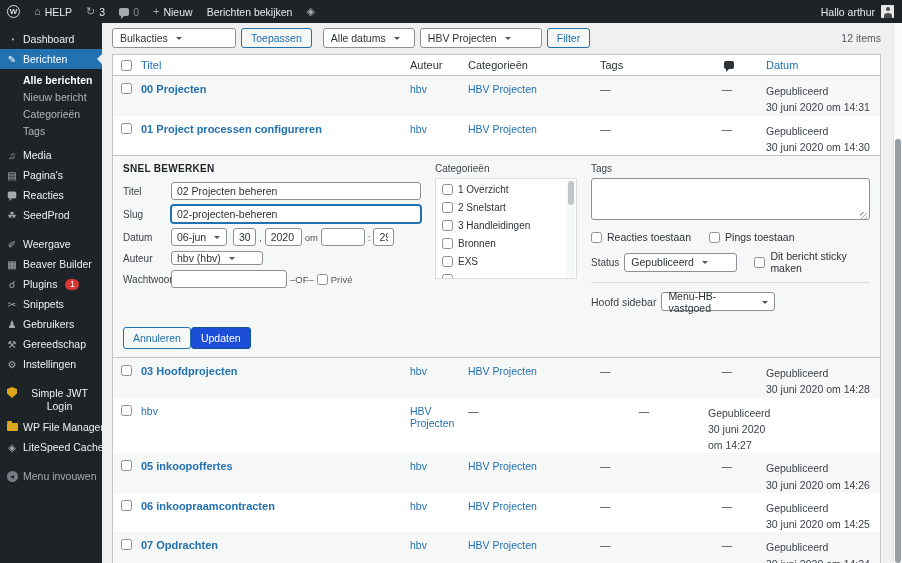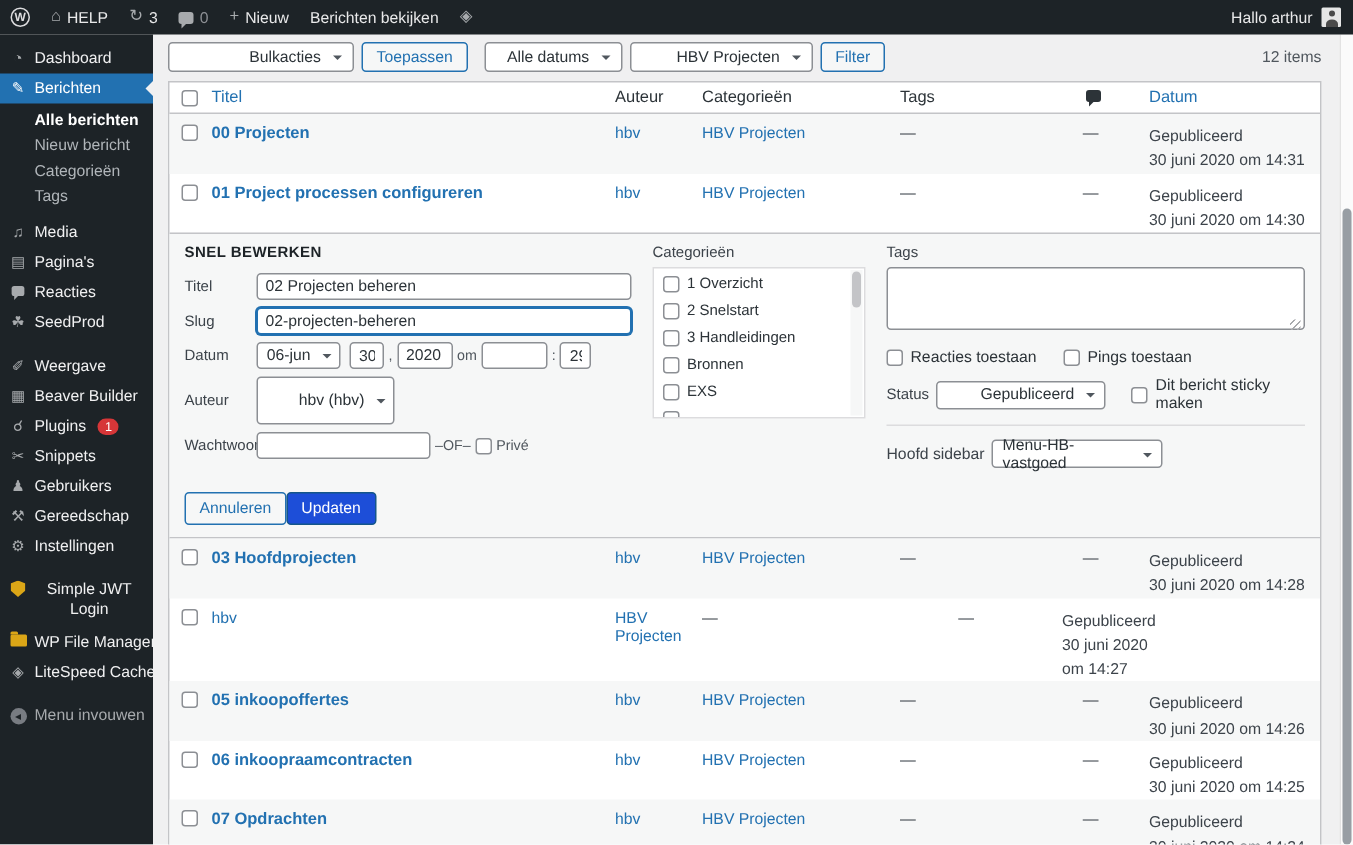--- a/index.html
+++ b/index.html
@@ -43,21 +43,21 @@
     clip-path:polygon(50% 0,100% 18%,100% 60%,50% 100%,0 60%,0 18%); }
   .folder { width:11px; height:8px; background:#dba617; display:inline-block; border-radius:1px; position:relative; margin-top:2px; }
   .folder::before { content:""; position:absolute; top:-2px; left:0; width:5px; height:2px; background:#dba617; border-radius:1px 1px 0 0; }
   .collapse-circle { width:11px; height:11px; border-radius:50%; background:#787c82; color:#1d2327;
     display:inline-flex; align-items:center; justify-content:center; font-size:8px; }
 
   
   .content { position:absolute; top:23px; left:102px; right:9px; bottom:0; padding:5px 12px 0 10px; }
 
   .filterbar { display:flex; align-items:center; gap:5px; margin-bottom:6px; }
-  .select { display:inline-flex; align-items:center; justify-content:flex-end; gap:8px;
+  .select { display:inline-flex; align-items:center; justify-content:flex-start; gap:8px;
     height:20px; border:1px solid #8c8f94; border-radius:3px; background:#fff;
     padding:0 7px; font-size:10.5px; color:#2c3338; cursor:pointer; }
   .chev { width:0; height:0; border:3.5px solid transparent; border-top-color:#50575e; margin-top:4px; }
   .btn { display:inline-flex; align-items:center; height:20px; padding:0 9px; border-radius:3px;
     border:1px solid #2271b1; background:#f6f7f7; color:#2271b1; font-size:10.5px; cursor:pointer; }
   .btn.primary { background:#1d4ed8; border-color:#14568a; color:#fff; height:22px; }
   .items-count { margin-left:auto; color:#50575e; font-size:10.5px; }
 
   
   .table { background:#fff; border:1px solid #c3c4c7; }
@@ -301,21 +301,21 @@
             <input class="ti" style="width: 23px;" value="30">
             <span class="sep">,</span>
             <input class="ti" style="width: 37px;" value="2020">
             <span class="sep">om</span>
             <input class="ti" style="width: 21px; padding-left: 37px;" value="14">
             <span class="sep">:</span>
             <input class="ti" style="width: 21px;" value="29">
           </div>
           <div class="f-row">
             <span class="f-label">Auteur</span>
-            <div class="select" style="width:92px;height:32px;padding:0 5px">
+            <div class="select" style="width:92px;height:14px;padding:0 5px">
               <span>hbv (hbv)</span>
                 <span class="chev"></span>
             </div>
           </div>
           <div class="f-row">
             <span class="f-label">Wachtwoord</span>
             <input class="ti" style="width: 116px;">
             <span class="sep">–OF–</span>
             <span class="checkbox"></span>
             <span class="sep">Privé</span>

